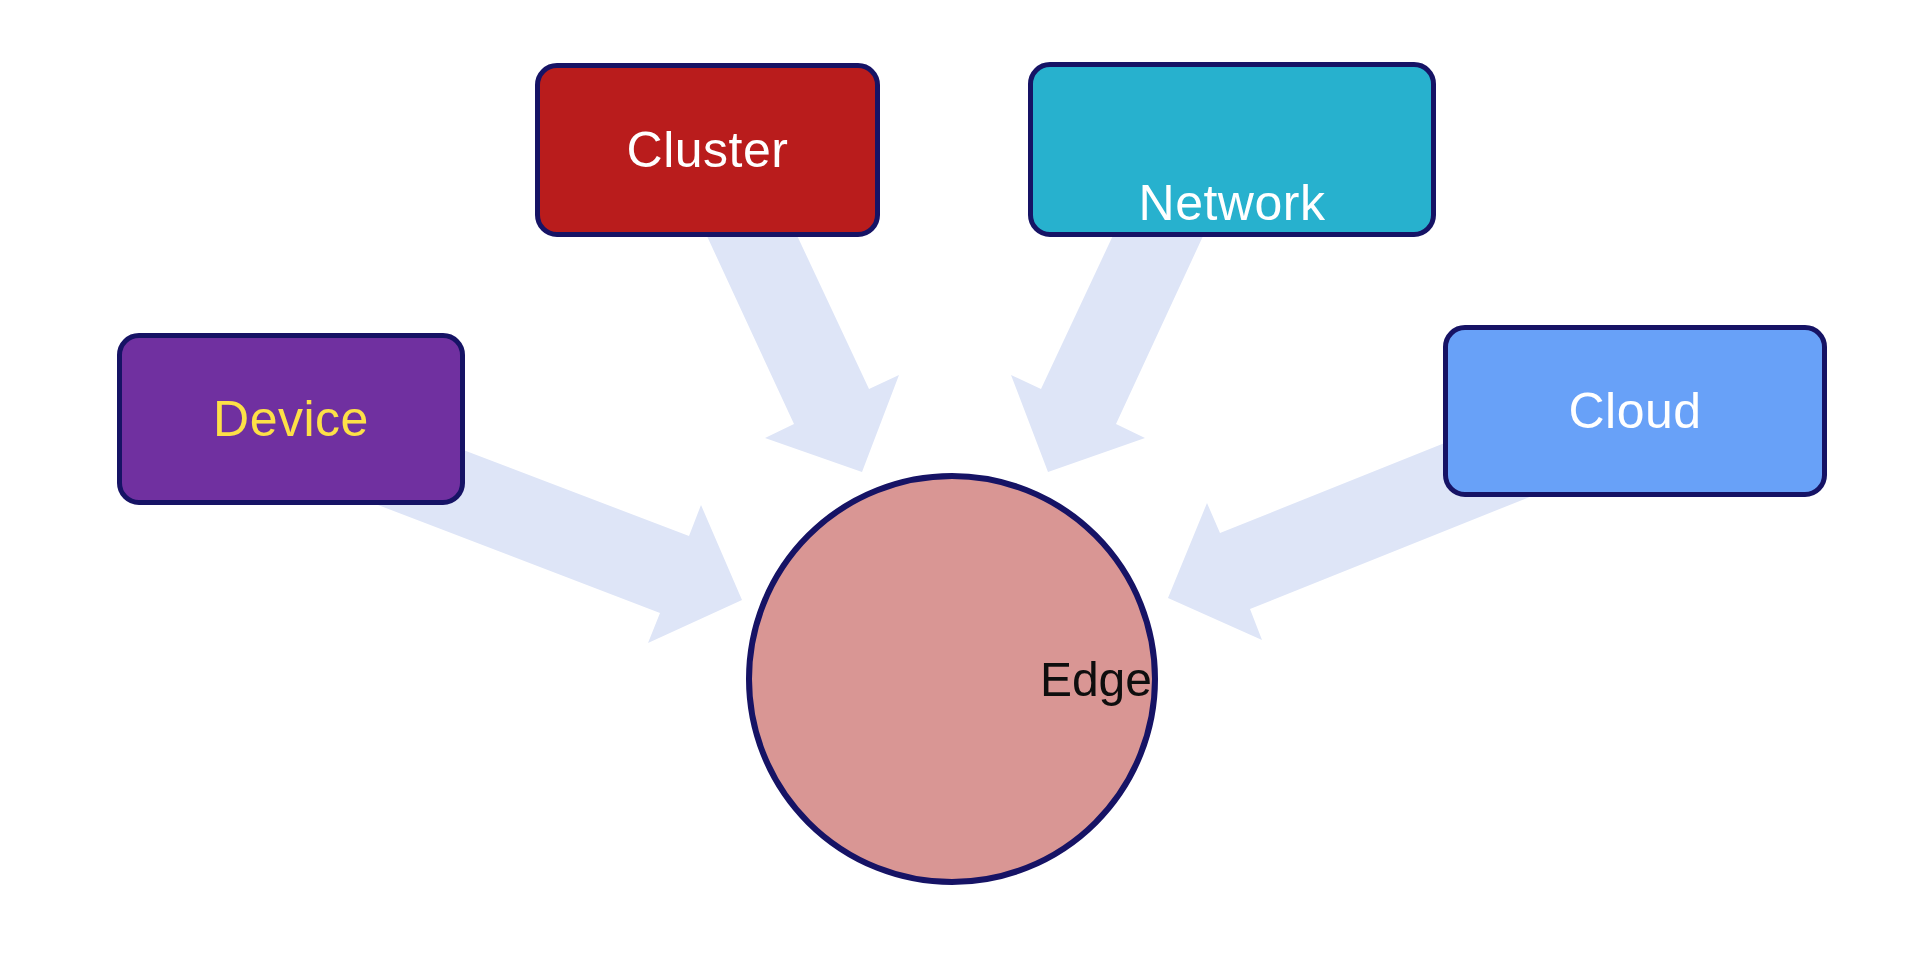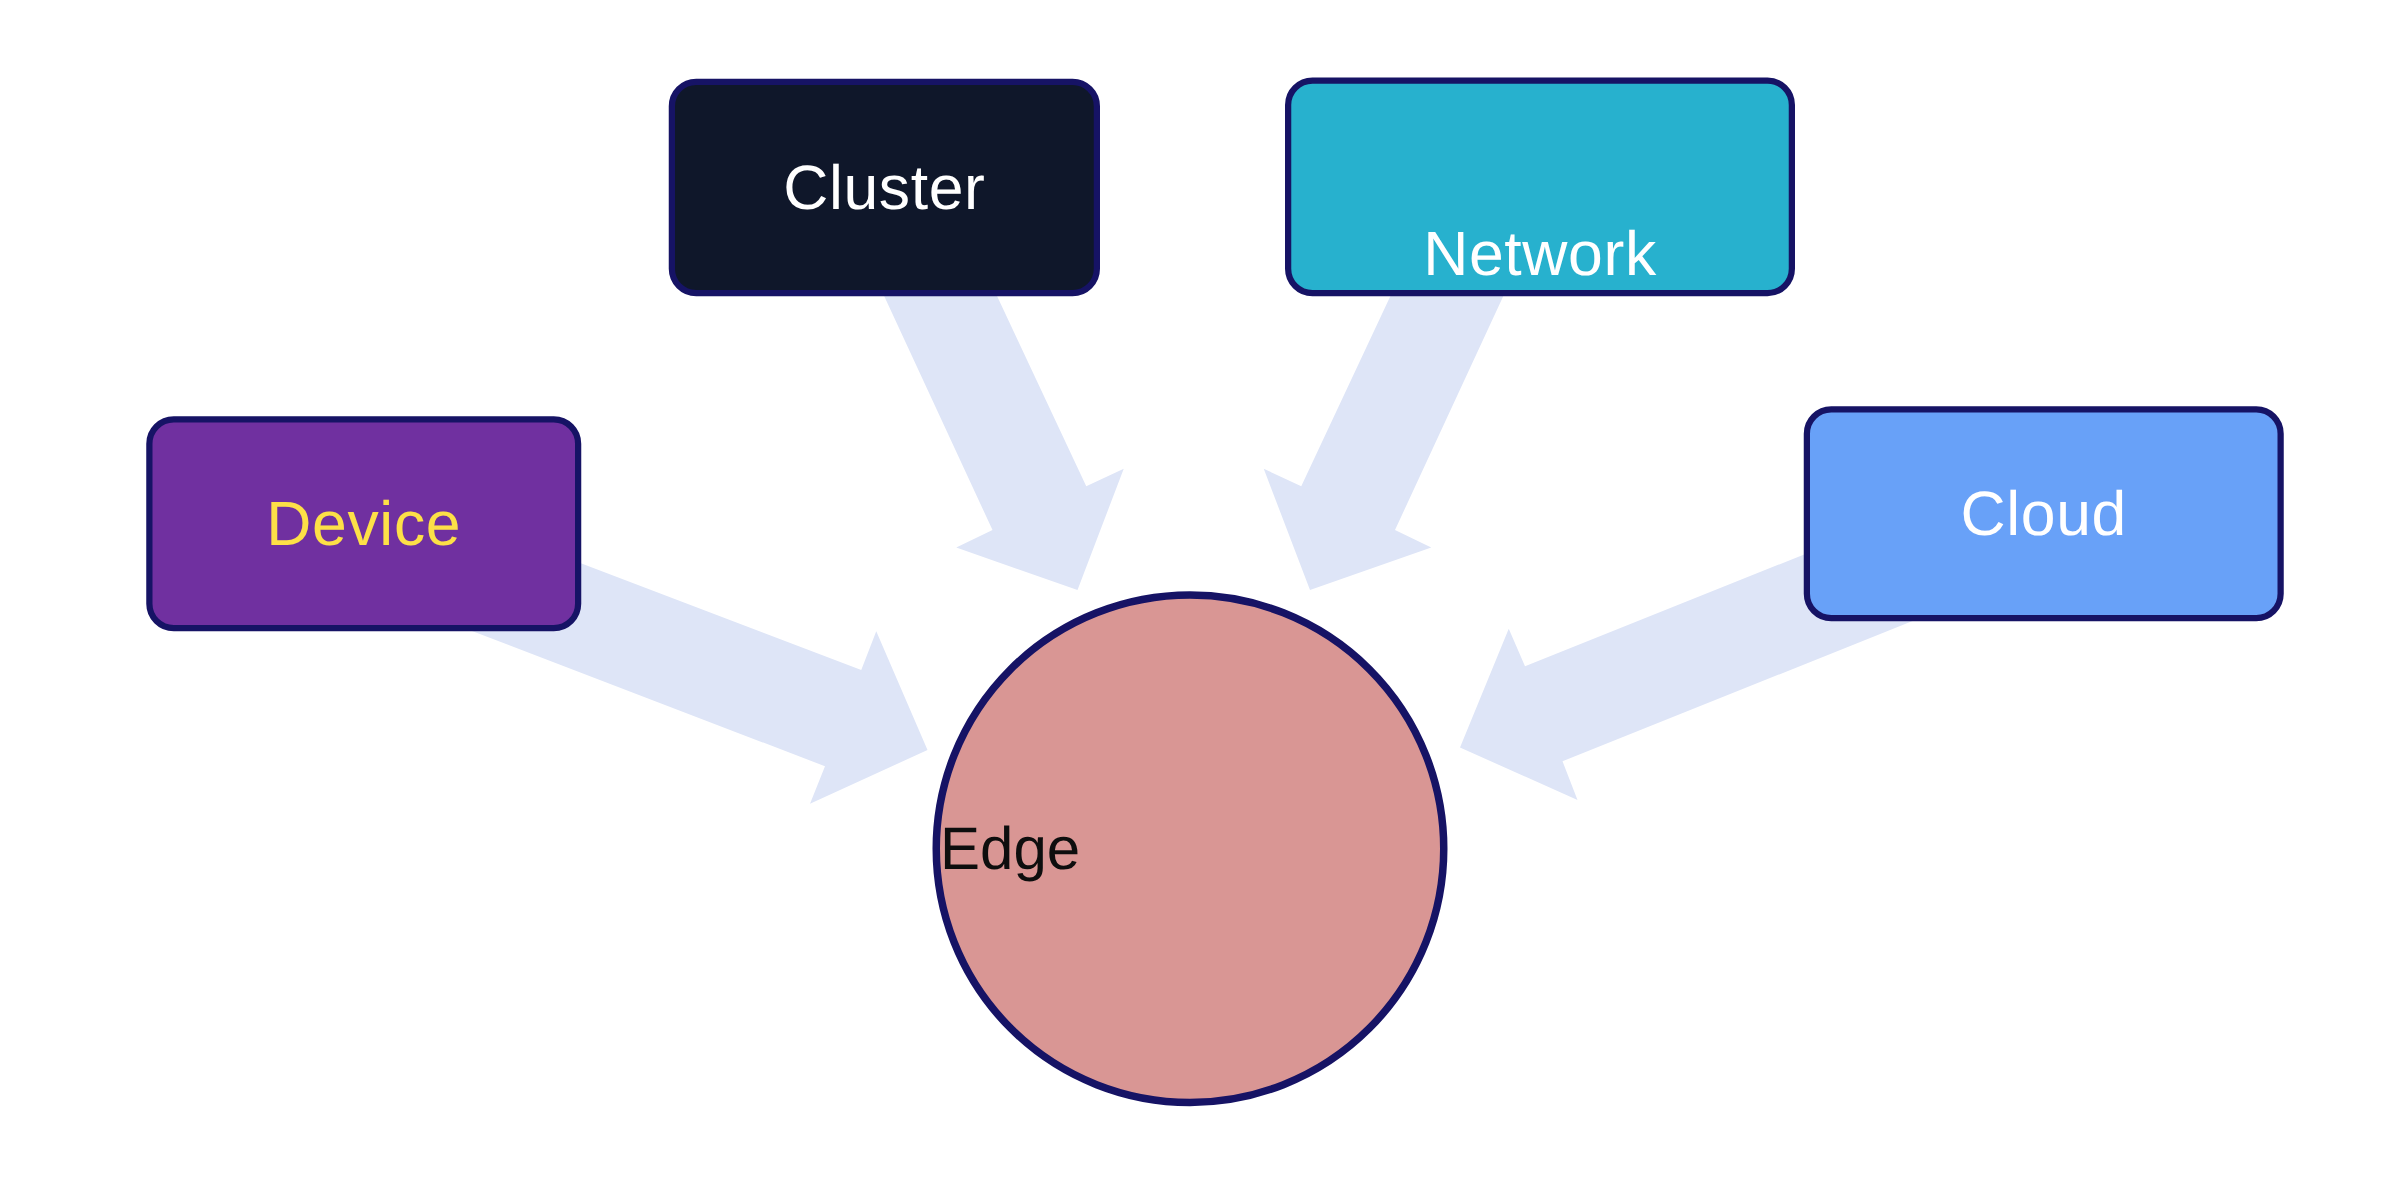--- a/index.html
+++ b/index.html
@@ -41,21 +41,21 @@
   .hub {
     position: absolute;
     z-index: 2;
     left: 746px; top: 473px;
     width: 412px; height: 412px;
     border: 6px solid #161365;
     border-radius: 50%;
     box-sizing: border-box;
     display: flex;
     flex-direction: column;
-    align-items: flex-start;
+    align-items: flex-end;
     justify-content: center;
     color: #0e0e0e;
     font-size: 48px;
     line-height: 75px;
     text-align: center;
   }
 </style>
 </head>
 <body>
 
@@ -66,21 +66,21 @@
   <polygon points="365,500 660,613 648,643 742,600 701,505 689,536 395,424" fill="#dee5f7"></polygon>
       <polygon points="675,167 794,424 765,438 862,472 899,375 869,389 749,133" fill="#dee5f7"></polygon>
       <polygon points="1161,133 1041,389 1011,375 1048,472 1145,438 1116,424 1235,167" fill="#dee5f7"></polygon>
       <polygon points="1517,414 1220,533 1207,503 1168,598 1262,640 1250,609 1547,490" fill="#dee5f7"></polygon>
     </svg>
 
   <div class="node node-device" style="background-color: rgb(112, 48, 160); border-color: rgb(22, 19, 101); color: #fde047;">
     <span>Device</span>
   </div>
 
-  <div class="node node-cluster" style="background-color: #0f172a; border-color: rgb(22, 19, 101); color: rgb(255, 255, 255);">
+  <div class="node node-cluster" style="background-color: #b91c1c; border-color: rgb(22, 19, 101); color: rgb(255, 255, 255);">
     <span>Cluster</span>
   </div>
 
   <div class="node node-network" style="background-color: rgb(39, 177, 206); border-color: rgb(22, 19, 101); color: rgb(255, 255, 255);">
     <span>Network</span>
   </div>
 
   <div class="node node-cloud" style="background-color: rgb(104, 161, 248); border-color: rgb(22, 19, 101); color: rgb(255, 255, 255);">
     <span>Cloud</span>
   </div>

